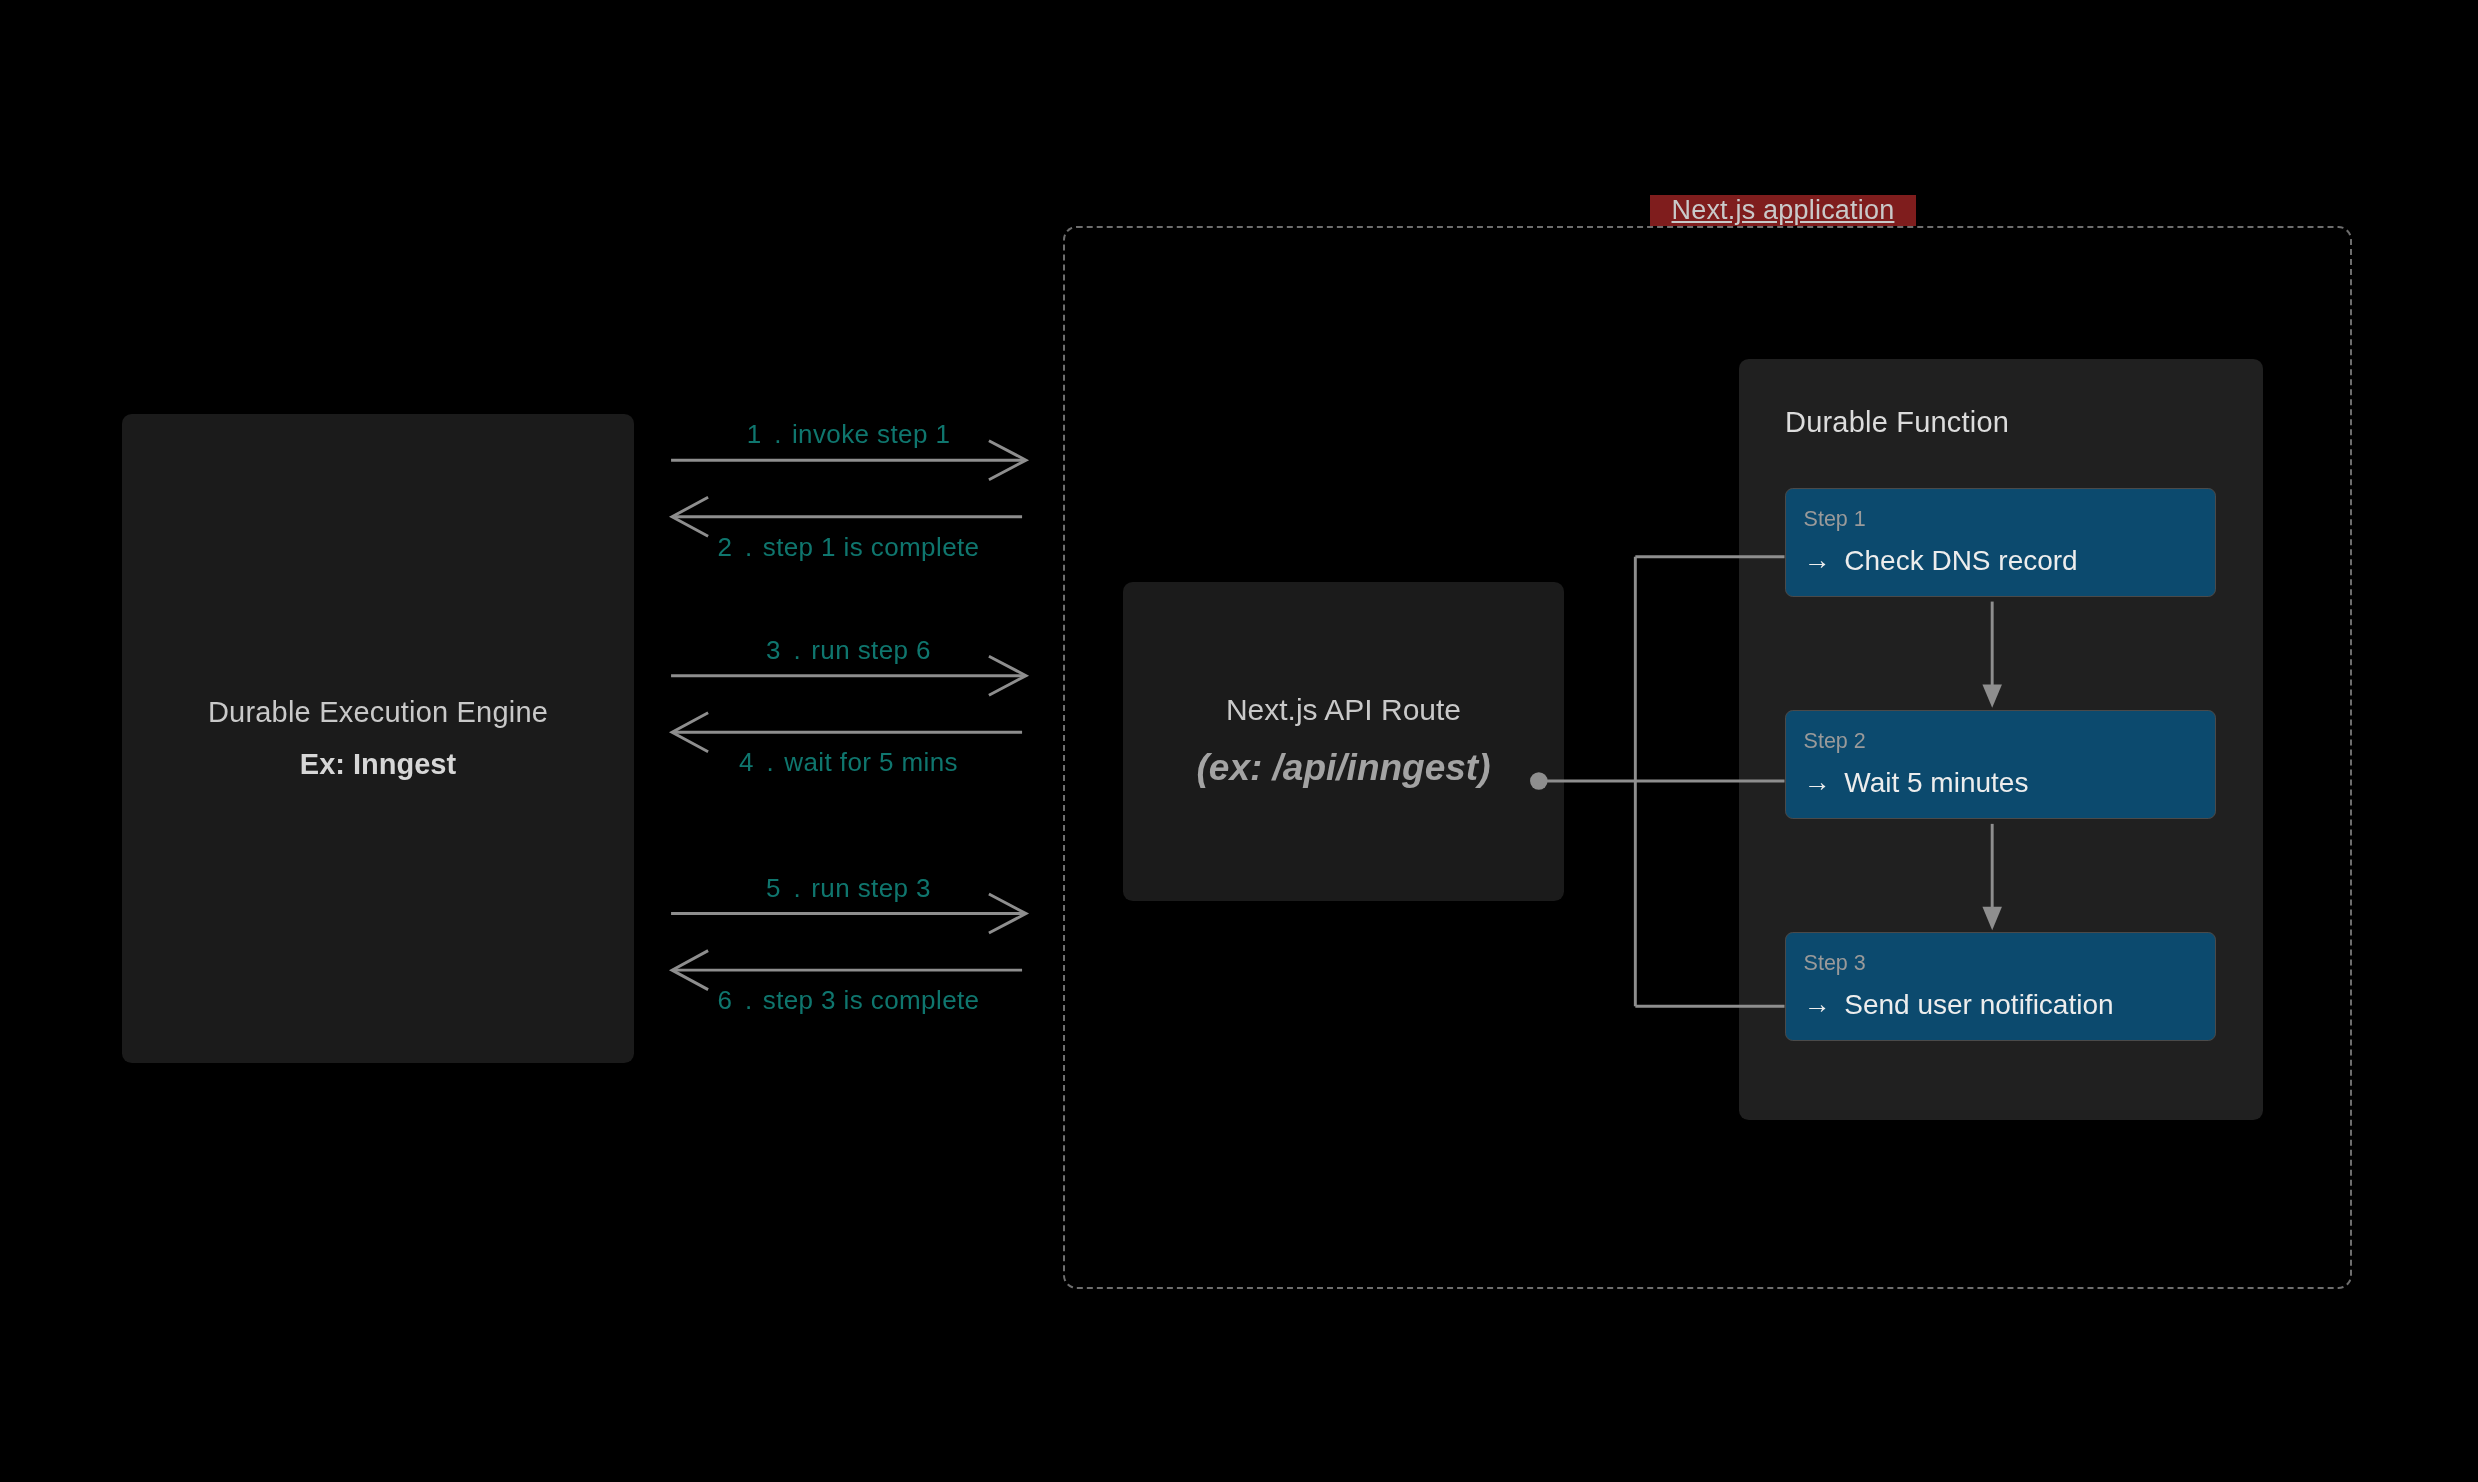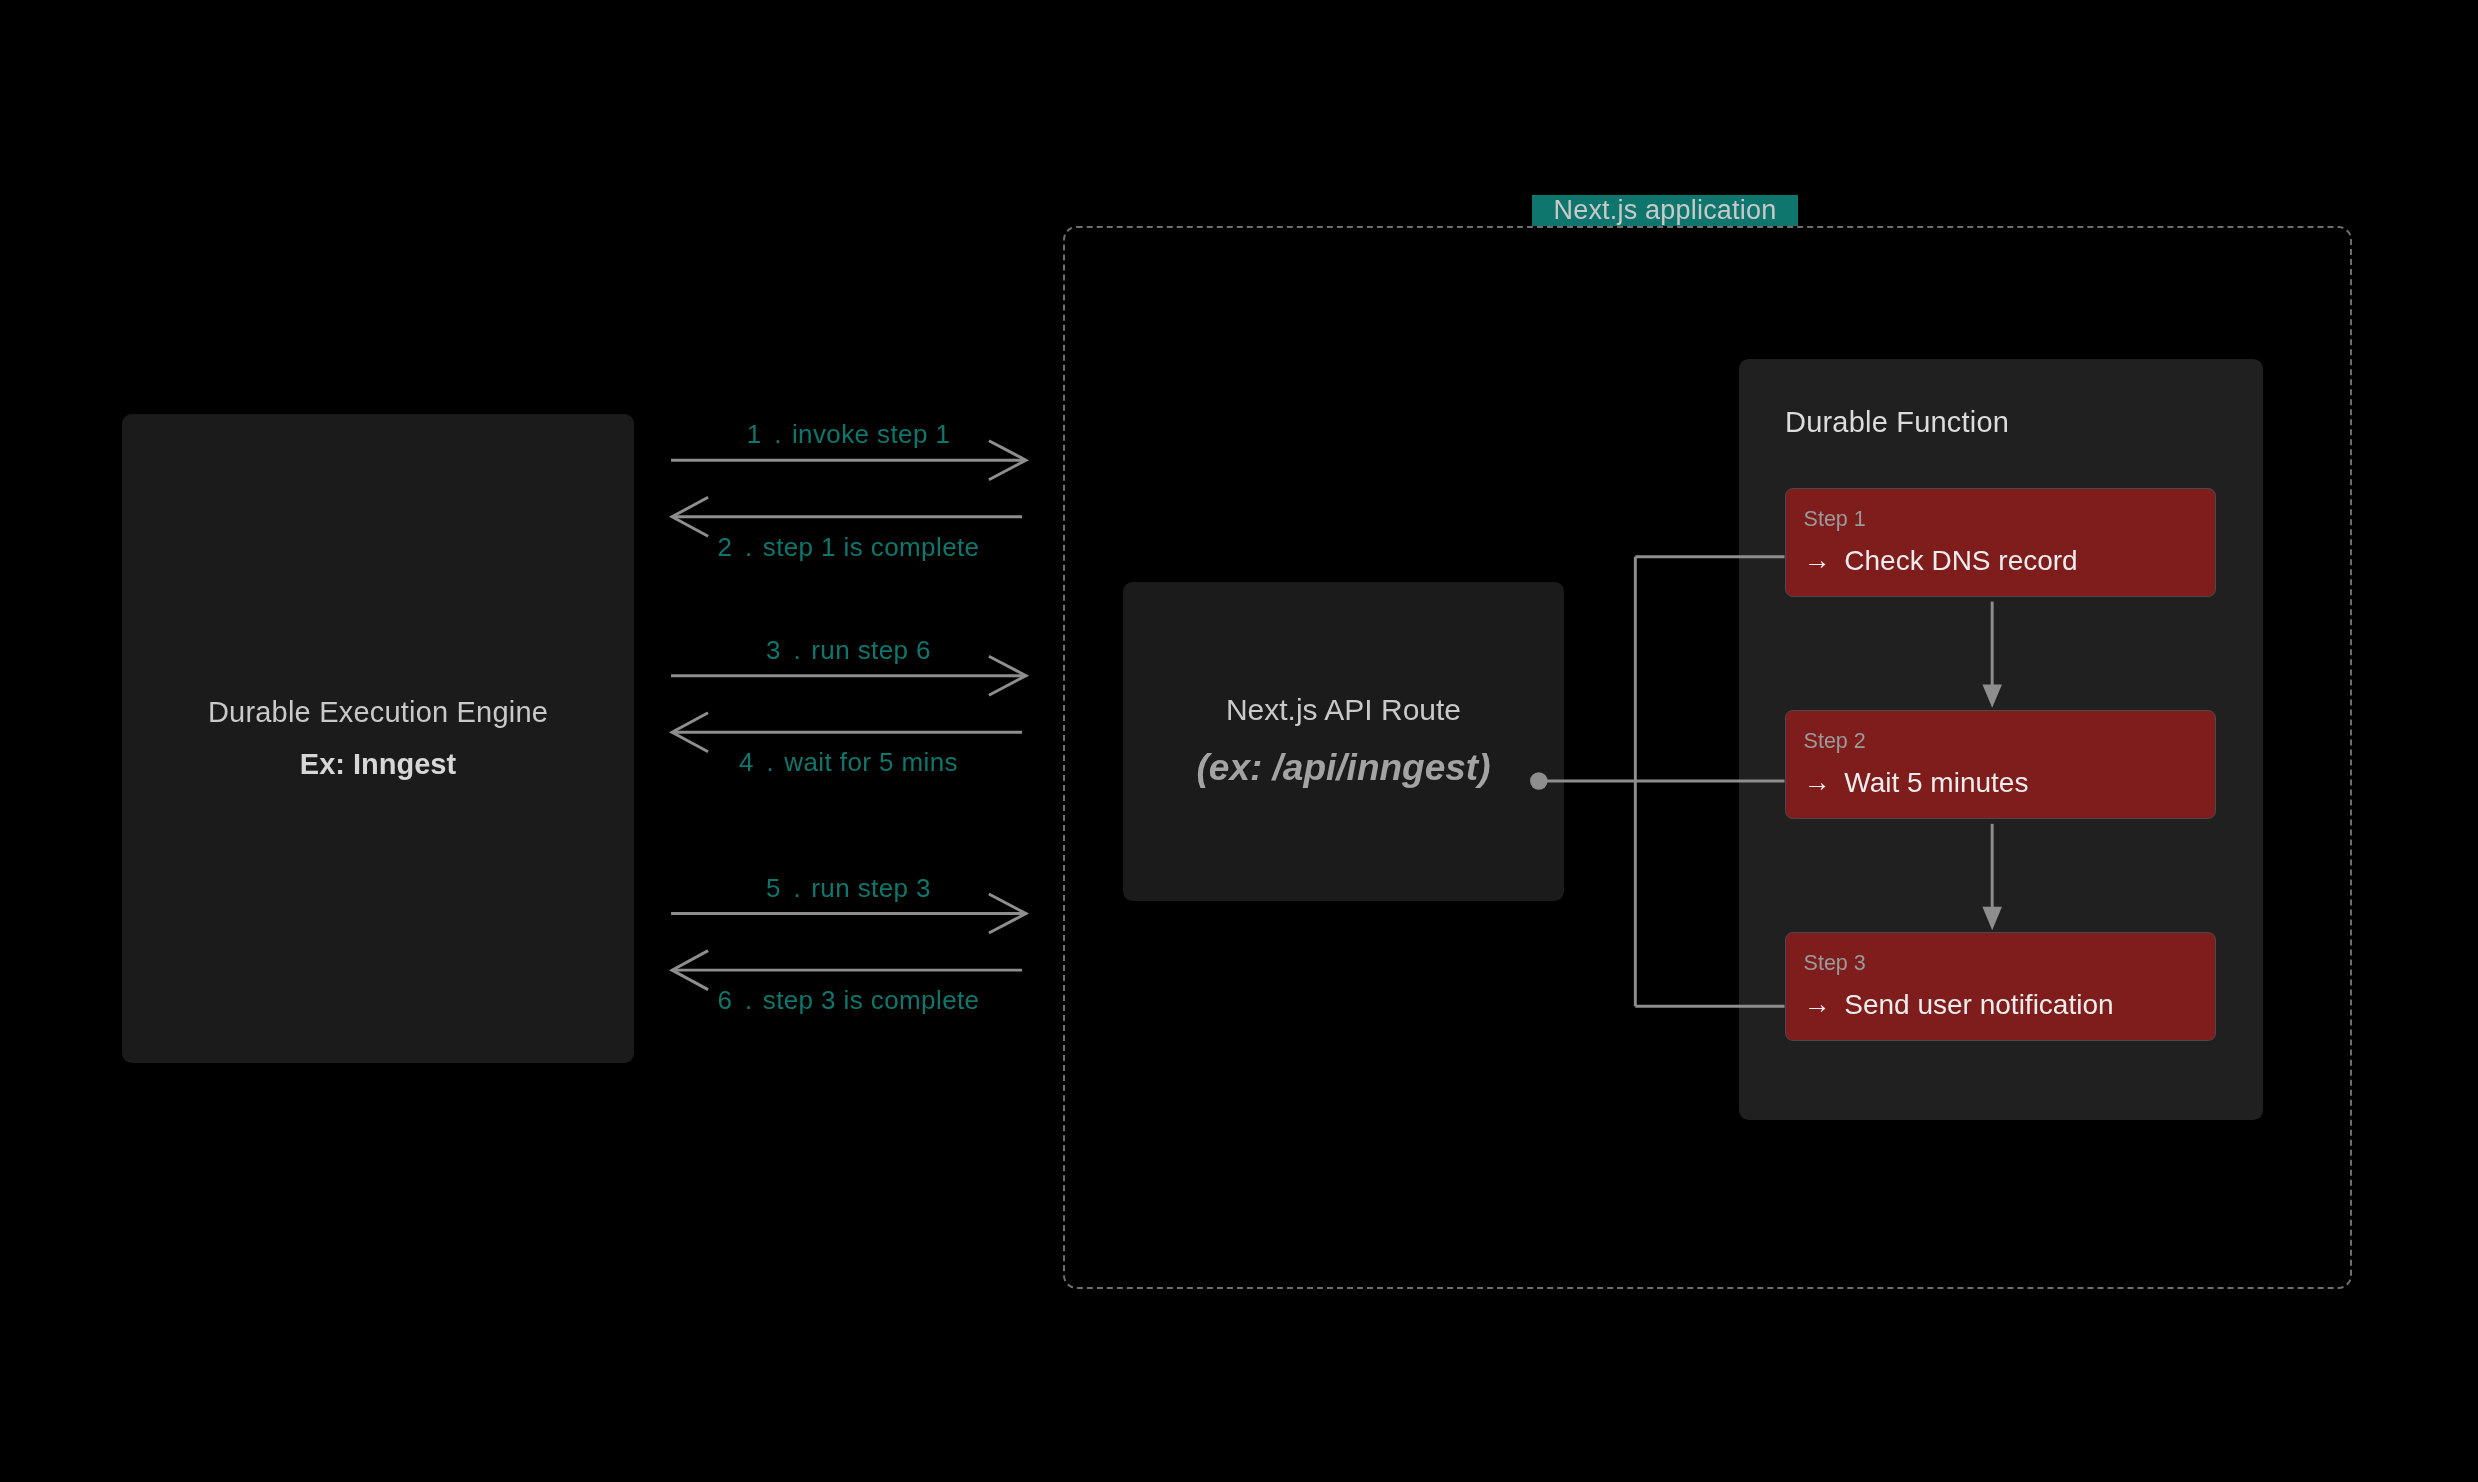--- a/index.html
+++ b/index.html
@@ -68,28 +68,29 @@
   .app-container {
     left: 1063px;
     top: 226px;
     width: 1289px;
     height: 1063px;
     border: 2px dashed #6e6e6e;
     border-radius: 13.7px;
   }
   .app-title {
     position: absolute;
-    left: 1532px;
+    left: 1650px;
     top: 195px;
     color: #c9c9c9;
     font-size: 27px;
     letter-spacing: 0.2px;
-    background: #0f766e;
+    background: #7f1d1d;
     padding: 0 21.5px;
     white-space: nowrap;
+    text-decoration: underline;
   }
 
   
   .api-box {
     left: 1123px;
     top: 582px;
     width: 441px;
     height: 319px;
     background: #1b1b1b;
     border-radius: 9.8px;
@@ -128,21 +129,21 @@
     font-size: 29px;
     letter-spacing: 0.2px;
   }
 
   .step-card {
     position: absolute;
     left: 1785px;
     width: 431px;
     height: 109px;
     box-sizing: border-box;
-    background: #7f1d1d;
+    background: #0c4a6e;
     border: 1px solid #4a4a4a;
     border-radius: 7.8px;
     padding: 17.6px 0 0 17.6px;
   }
   .step-card.s1 { top: 488px; }
   .step-card.s2 { top: 710px; }
   .step-card.s3 { top: 932px; }
 
   .step-label {
     color: #9a9a9a;

